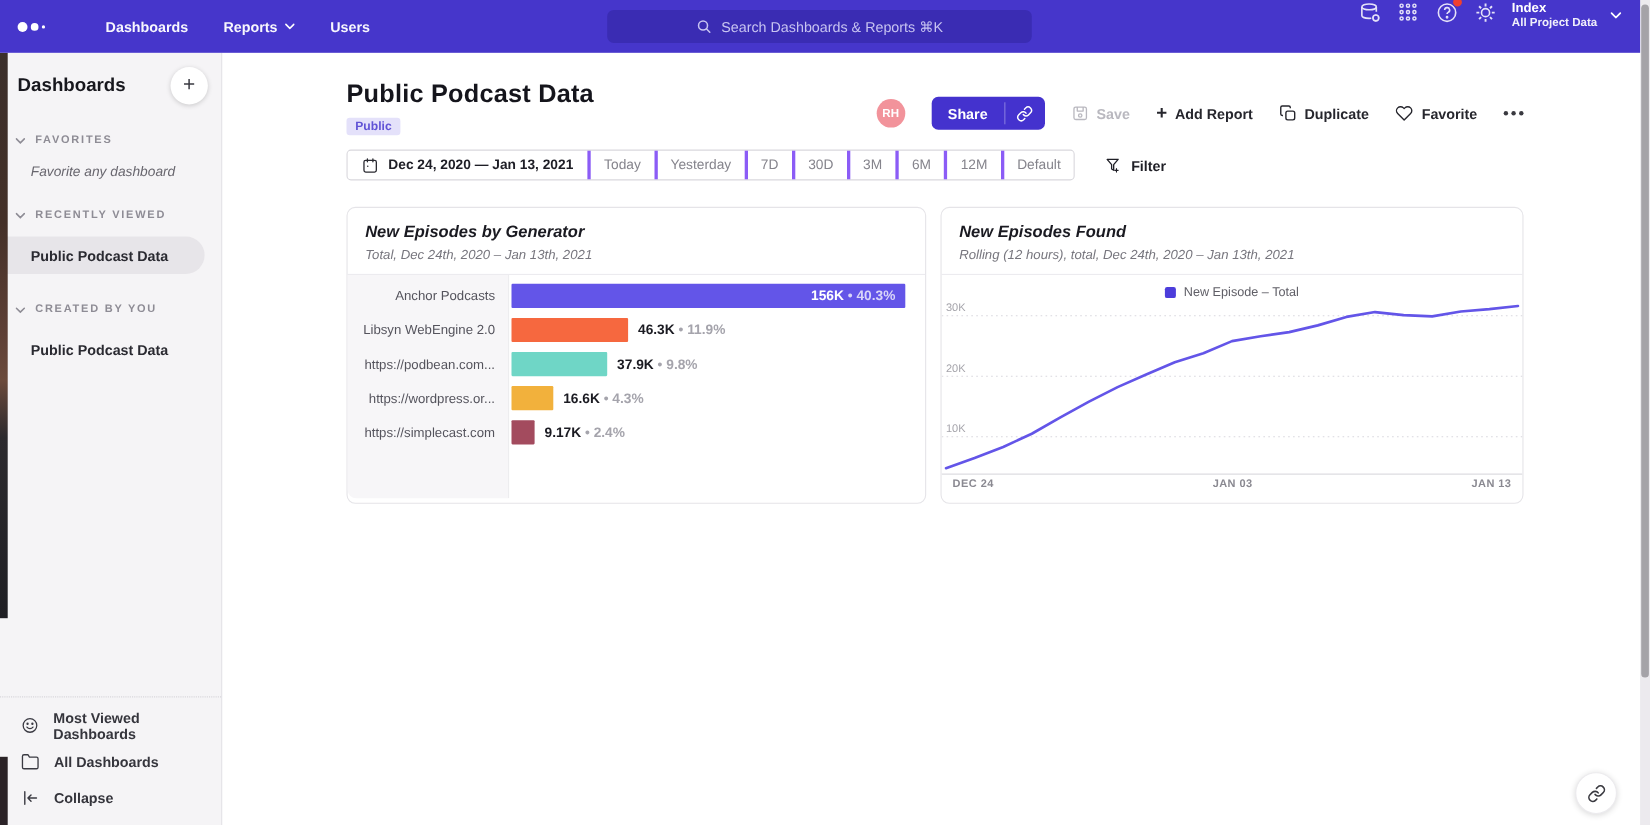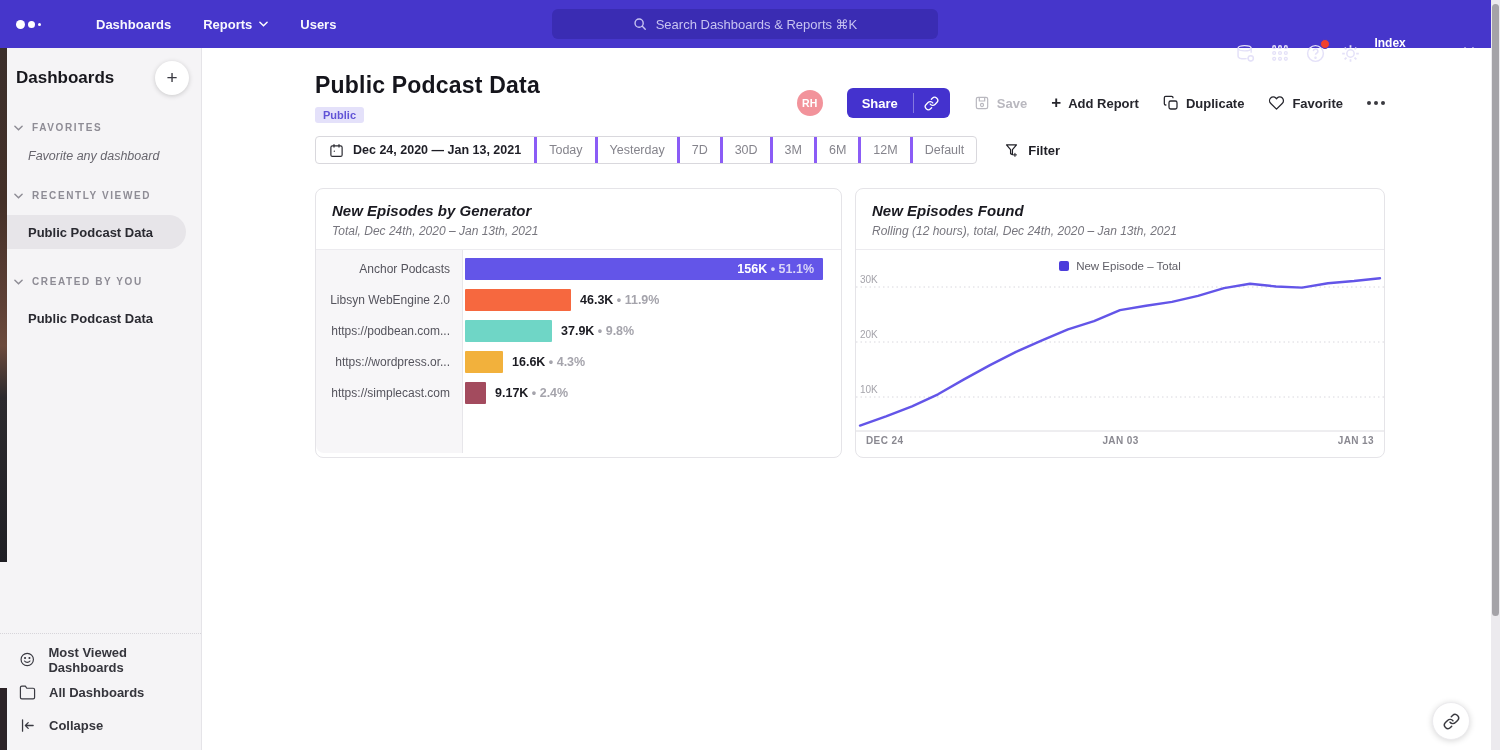--- a/index.html
+++ b/index.html
@@ -8,21 +8,21 @@
   svg { display:block; }
 
   
   .topnav { position:absolute; top:0; left:0; width:1500px; height:48px; background:#4636CB; display:flex; align-items:center; z-index:30; }
   .logo { display:flex; align-items:center; gap:3px; margin-left:16px; width:40px; }
   .logo i { background:#fff; border-radius:50%; display:block; }
   .logo .d1{ width:9px; height:9px; } .logo .d2{ width:7px; height:7px; } .logo .d3{ width:3px; height:3px; }
   .nav-links { display:flex; align-items:center; margin-left:24px; }
   .nav-link { color:rgba(255,255,255,.96); font-size:13px; font-weight:700; padding:0 16px; height:48px; display:flex; align-items:center; gap:7px; cursor:pointer; }
   .nav-search { position:absolute; left:552px; top:9px; width:386px; height:30px; background:#3A2CB3; border-radius:6px; display:flex; align-items:center; justify-content:center; gap:9px; color:#C7C3F1; font-size:13px; cursor:text; }
-  .nav-right { position:absolute; right:26px; top:0; height:64px; display:flex; align-items:flex-end; gap:13px; }
+  .nav-right { position:absolute; right:26px; top:0; height:64px; display:flex; align-items:flex-start; gap:13px; }
   .nav-icon { position:relative; width:22px; height:22px; color:#E4E1F8; display:flex; align-items:center; justify-content:center; cursor:pointer; }
   .nav-badge { position:absolute; top:-3px; right:-4px; width:10px; height:10px; border-radius:50%; background:#F0402E; border:1.5px solid #4636CB; }
   .project { display:flex; align-items:center; gap:12px; color:#fff; cursor:pointer; }
   .project .pn { font-size:12px; font-weight:700; line-height:15px; }
   .project .ps { font-size:10.5px; font-weight:600; opacity:.92; line-height:13px; }
 
   
   .scrollbar { position:absolute; right:0; top:0; width:9px; height:750px; background:#ECEAEE; z-index:40; }
   .scroll-thumb { position:absolute; left:1px; top:4px; width:7px; height:612px; background:#A5A3A8; border-radius:4px; }
 
@@ -322,21 +322,21 @@
       <div class="card-title">New Episodes by Generator</div>
       <div class="card-sub">Total, Dec 24th, 2020 – Jan 13th, 2021</div>
     </div>
     <div class="bar-body">
       <div class="label-col-bg"></div>
       <div id="bar-rows">
           <div class="bar-row">
             <div class="bar-label">Anchor Podcasts</div>
             <div class="bar-track">
               <div class="bar" style="width: 358px; background: rgb(99, 85, 232);">
-                <span class="bar-inlabel"><span>156K</span><span class="pct"> • 51.1%</span></span>
+                <span class="bar-inlabel"><span>156K</span><span class="pct"> • 40.3%</span></span>
               </div>
             </div>
           </div>
           <div class="bar-row">
             <div class="bar-label">Libsyn WebEngine 2.0</div>
             <div class="bar-track">
               <div class="bar" style="width: 106px; background: rgb(246, 104, 63);"></div>
               <span class="bar-value"><span>46.3K</span><span class="pct"> • 11.9%</span></span>
             </div>
           </div>

